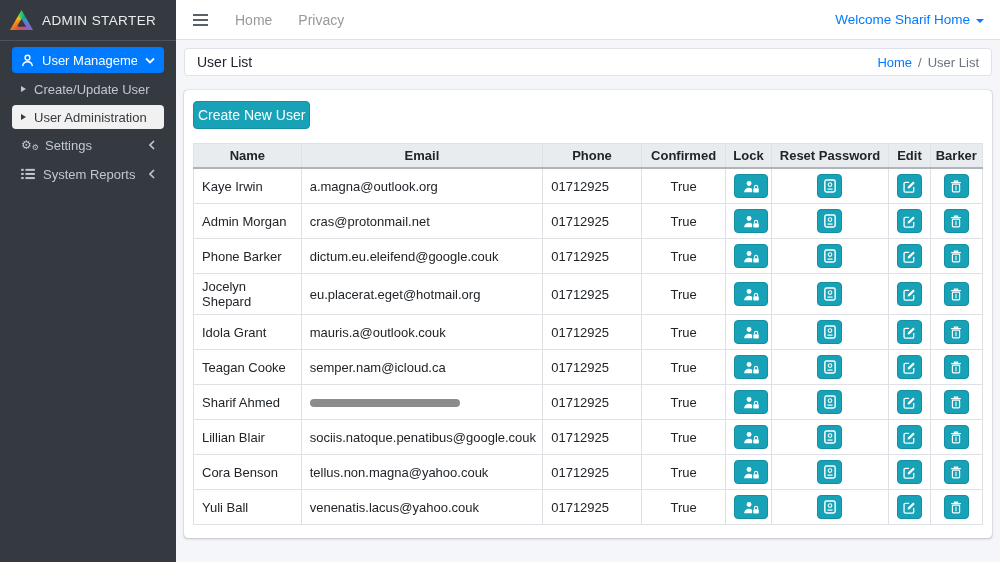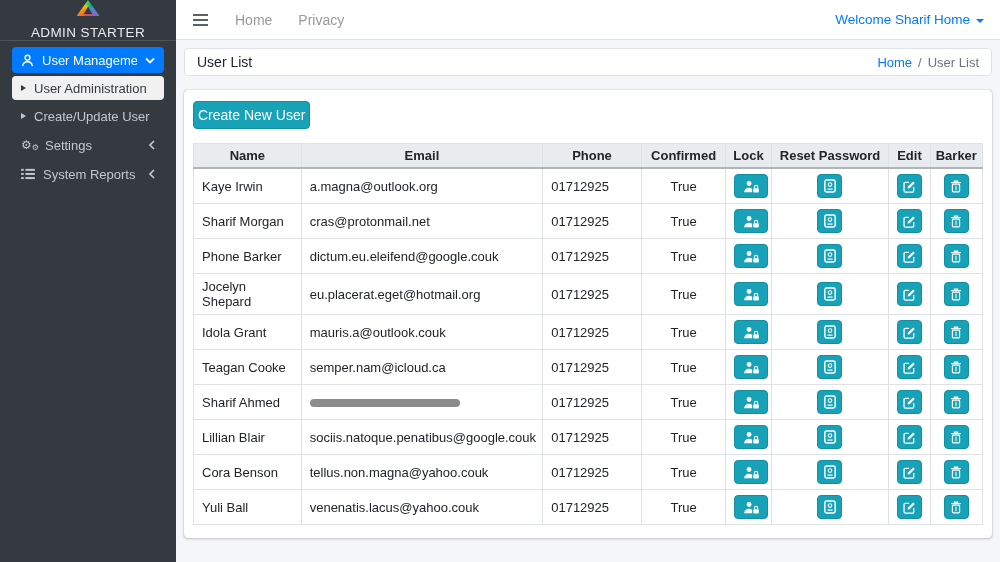--- a/index.html
+++ b/index.html
@@ -3,21 +3,21 @@
 <meta charset="utf-8">
 <style>
   * { margin:0; padding:0; box-sizing:border-box; }
   html,body { width:1000px; height:562px; overflow:hidden; }
   body { font-family:"Liberation Sans","DejaVu Sans",sans-serif; background:#f4f6f9; color:#212529; }
 
   .app { display:flex; width:1000px; height:562px; }
 
   
   .sidebar { width:176px; min-width:176px; height:562px; background:#343a40; display:flex; flex-direction:column; }
-  .brand { height:41px; display:flex; align-items:center; gap:9px; padding:0 10px; border-bottom:1px solid #4b545c;flex-direction:column; }
+  .brand { height:41px; display:flex; align-items:center; gap:9px; padding:0 10px; border-bottom:1px solid #4b545c; }
   .logo { width:23px; height:20px; position:relative;
           background:conic-gradient(from 200deg,#e74c3c,#f39c12,#f1c40f,#2ecc71,#16a085,#3498db,#9b59b6,#e74c3c);
           clip-path:polygon(50% 0,100% 100%,0 100%); }
   .logo::after { content:""; position:absolute; left:50%; top:58%; transform:translate(-50%,-35%);
           width:9px; height:8px; background:#343a40; clip-path:polygon(50% 0,100% 100%,0 100%); }
   .brand-text { color:#e9ecef; font-size:13.5px; letter-spacing:.4px; white-space:nowrap; }
 
   .menu { padding:6px 12px; display:flex; flex-direction:column; gap:3px; }
   .menu-item { display:flex; align-items:center; gap:8px; height:26px; padding:0 9px; border-radius:4px;
                color:#c2c7d0; font-size:13px; cursor:pointer; }
@@ -93,28 +93,28 @@
             </svg>
         </span>
         <span class="grow">User Management</span>
         <span class="icon-svg">
           <svg width="10" height="7" viewBox="0 0 10 7">
               <polyline points="1,1.5 5,5.5 9,1.5" fill="none" stroke="#fff" stroke-width="1.8"></polyline>
             </svg>
         </span>
       </div>
 
+      <div class="menu-item">
+        <span class="caret-right"></span>
+        <span class="grow">Create/Update User</span>
+      </div>
+
       <div class="menu-item selected">
         <span class="caret-right"></span>
         <span class="grow">User Administration</span>
-      </div>
-
-      <div class="menu-item">
-        <span class="caret-right"></span>
-        <span class="grow">Create/Update User</span>
       </div>
 
       <div class="menu-item">
         <span class="gears icon-svg">⚙<span class="g2">⚙</span></span>
         <span class="grow">Settings</span>
         <span class="icon-svg">
           <svg width="6" height="10" viewBox="0 0 6 10">
               <polyline points="5,1 1,5 5,9" fill="none" stroke="#c2c7d0" stroke-width="1.6"></polyline>
             </svg>
         </span>
@@ -246,21 +246,21 @@
                         <path d="M5 3V1.4h4V3" fill="none" stroke="#fff" stroke-width="1.4"></path>
                         <rect x="2.6" y="5" width="8.8" height="9.6" rx="1" fill="none" stroke="#fff" stroke-width="1.5"></rect>
                         <line x1="7" y1="7" x2="7" y2="12.6" stroke="#fff" stroke-width="1.3"></line>
                       </svg>
         </span>
       </button>
     </td>
   </tr>
 
   <tr>
-    <td class="cell-left">Sharif Morgan</td>
+    <td class="cell-left">Admin Morgan</td>
     <td class="cell-left">cras@protonmail.net</td>
     <td class="cell-left">01712925</td>
     <td class="cell-center">True</td>
     <td class="cell-center">
       <button class="action-btn lock">
         <span style="display:flex">
           <svg width="17" height="13" viewBox="0 0 20 16">
                         <circle cx="7" cy="4.3" r="3" fill="#fff"></circle>
                         <path d="M1 15.2c0-3.4 2.7-5.6 6-5.6 1.5 0 2.8.4 3.8 1.2v4.4z" fill="#fff"></path>
                         <path d="M13.6 10.2V8.6a2 2 0 0 1 4 0v1.6" fill="none" stroke="#fff" stroke-width="1.3"></path>

